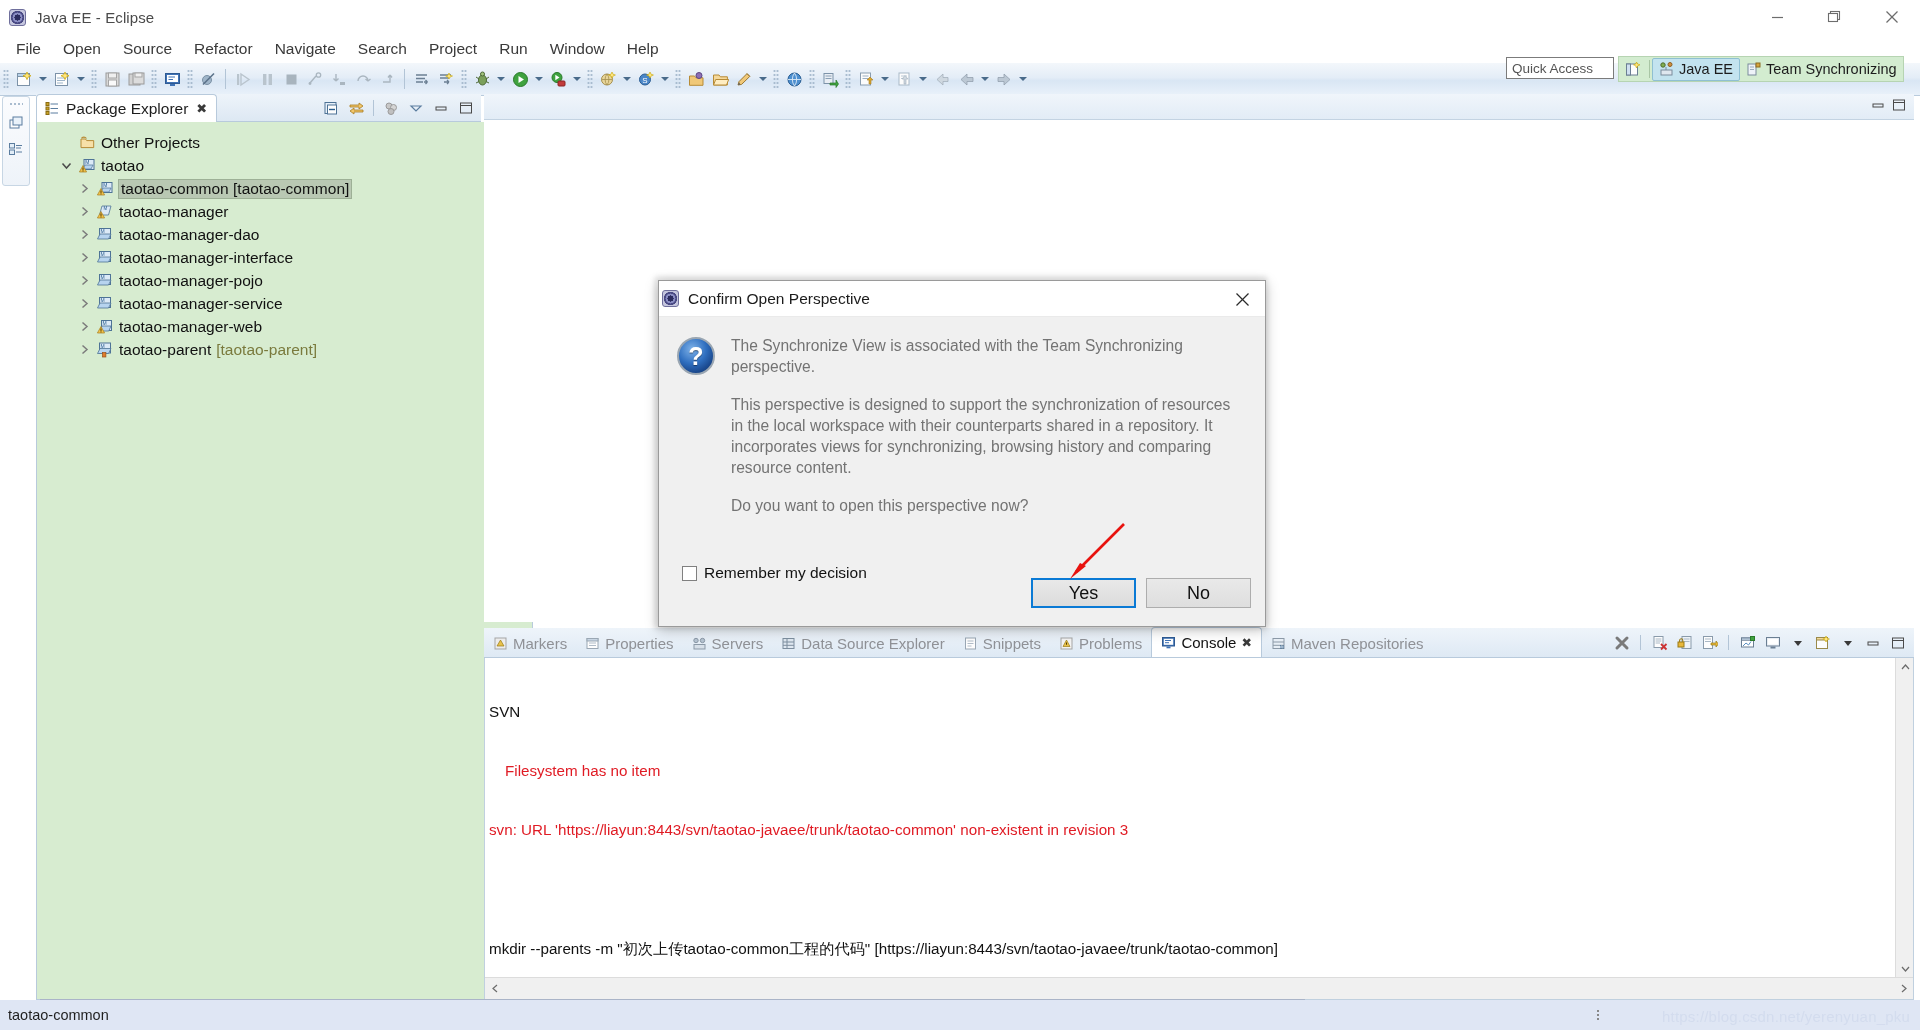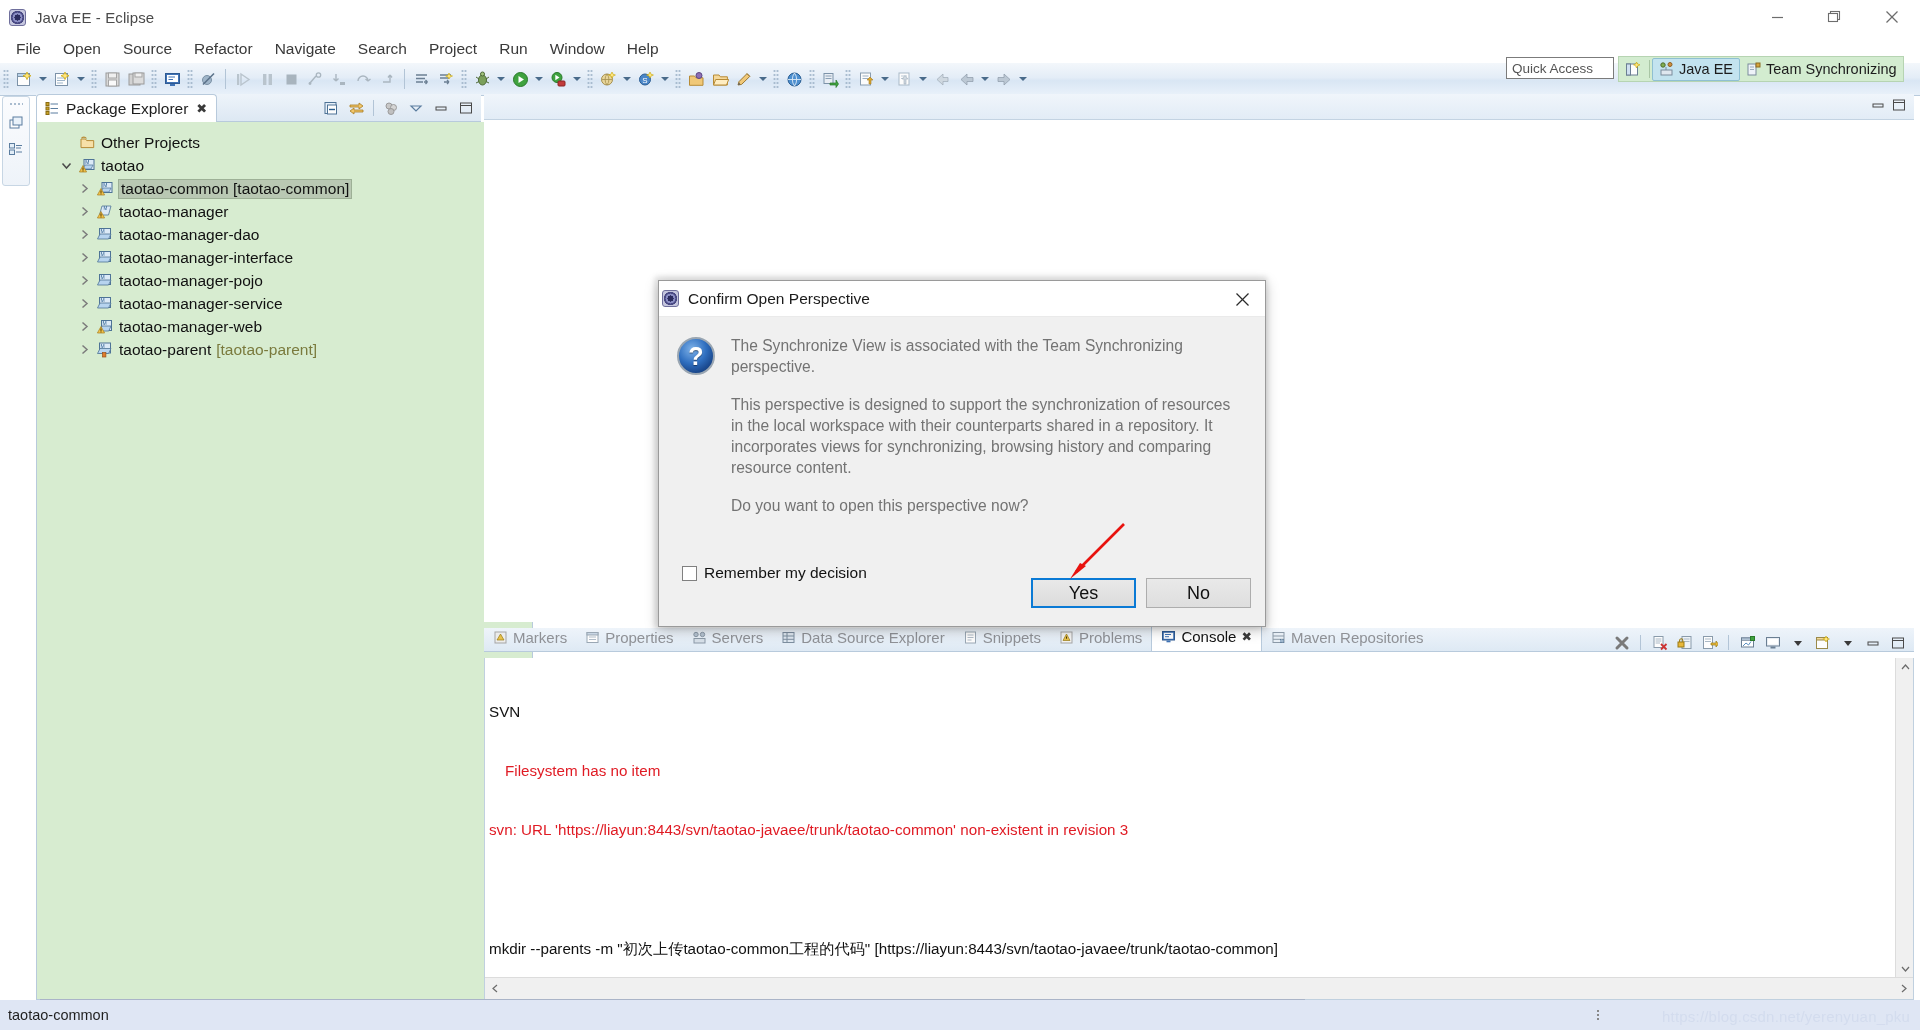--- a/index.html
+++ b/index.html
@@ -176,21 +176,21 @@
   }
   .editor-tabrow .etools {
     position: absolute; right: 8px; top: 4px; display: flex; gap: 7px; align-items: center;
   }
 
   
   .bottom-view {
     position: absolute; left: 484px; top: 628px; width: 1430px; height: 372px;
   }
   .bv-tabrow {
-    position: relative; height: 24px;
+    position: relative; height: 30px;
     background: linear-gradient(to bottom,#eef4fa,#dee9f4);
     border-bottom: 1px solid #b8cadc;
     display: flex; align-items: flex-end;
   }
   .bv-tab {
     display: flex; align-items: center; gap: 5px;
     height: 27px; padding: 0 9px; font-size: 15px; color: #8f9196;
     white-space: nowrap;
   }
   .bv-tab.active {

